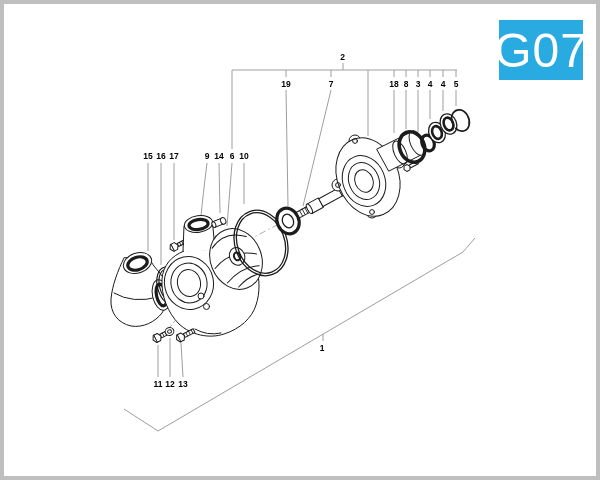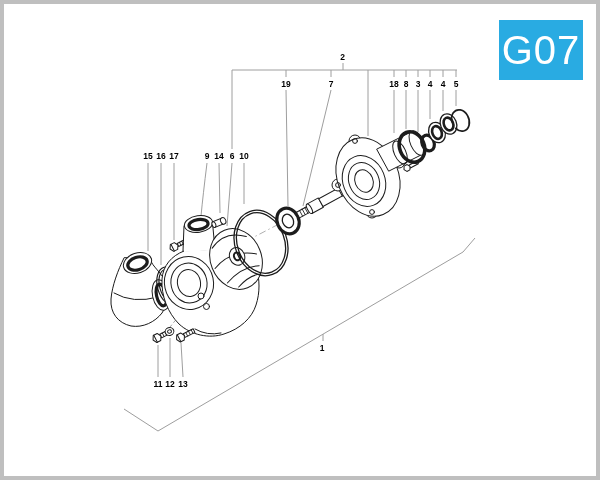--- a/index.html
+++ b/index.html
@@ -10,21 +10,21 @@
     border:4px solid #bfbfbf;
     background:#ffffff;
     font-family:"Liberation Sans", sans-serif;
     overflow:hidden;
   }
   .diagram-svg{position:absolute;left:0;top:0;width:592px;height:472px;}
   .badge{
     position:absolute;left:495px;top:16px;width:84px;height:60px;
     background:#29abe2;color:#ffffff;
     display:flex;align-items:center;justify-content:center;
-    font-size:40px;font-weight:400;letter-spacing:1px;
+    font-size:48px;font-weight:400;letter-spacing:1px;
     font-family:"Liberation Sans", sans-serif;
   }
   .part{stroke:#1c1c1c;stroke-width:1;fill:none;stroke-linecap:round;stroke-linejoin:round;}
   .wfill{fill:#ffffff;}
   .thick{stroke-width:3.2;}
   .leader{stroke:#9e9e9e;stroke-width:1;fill:none;}
   .dashed{stroke:#8a8a8a;stroke-width:.8;fill:none;stroke-dasharray:3 2.5;}
   .axis{stroke:#9a9a9a;stroke-width:.8;fill:none;stroke-dasharray:7 3 1.5 3;}
   .callout{font-family:"Liberation Sans", sans-serif;font-size:8.5px;font-weight:700;fill:#000000;text-anchor:middle;}
 </style>

